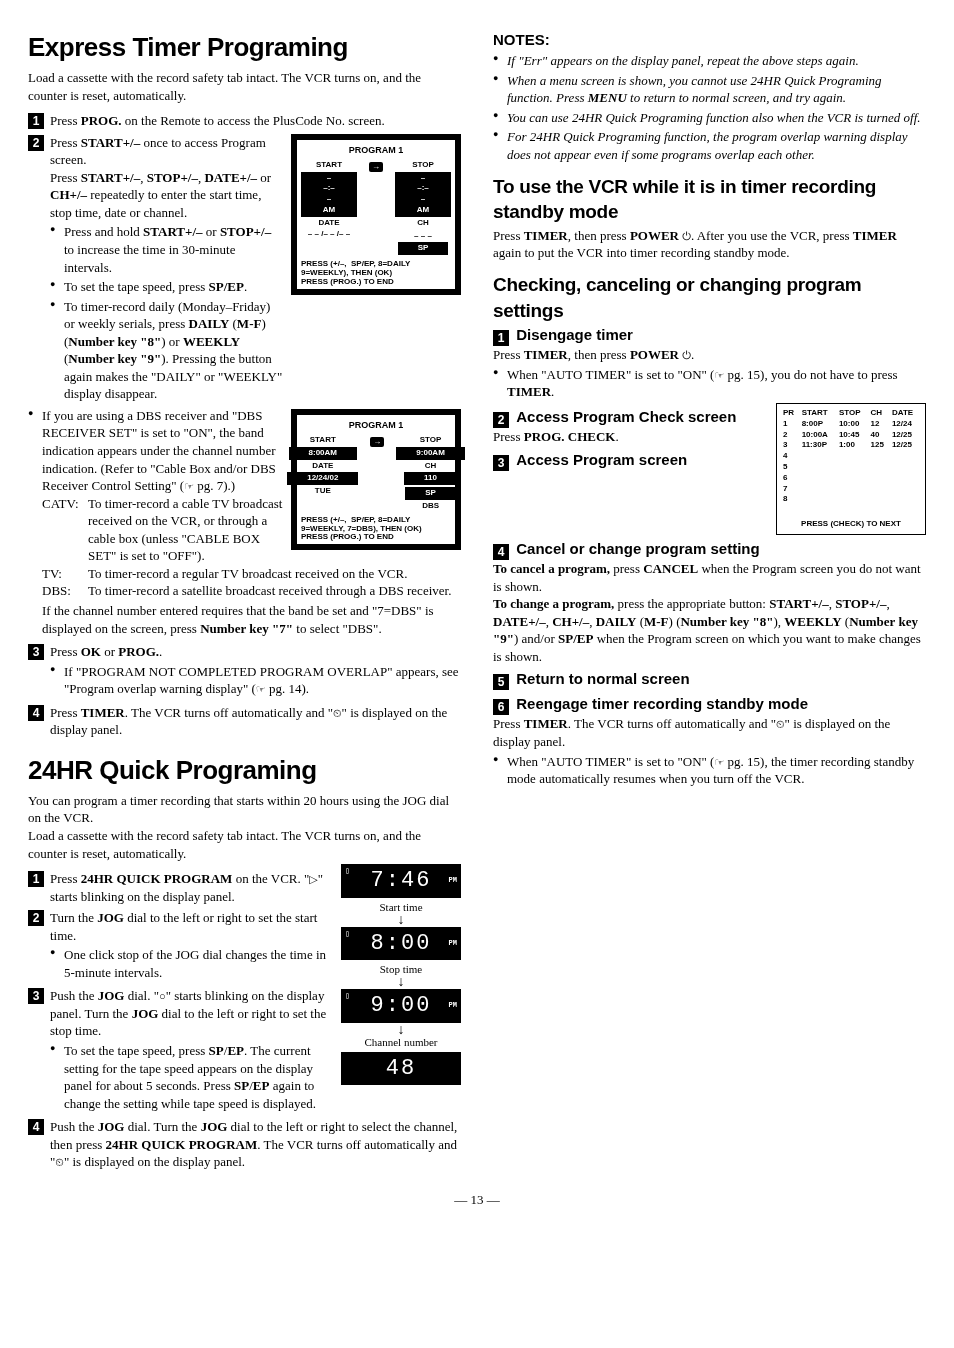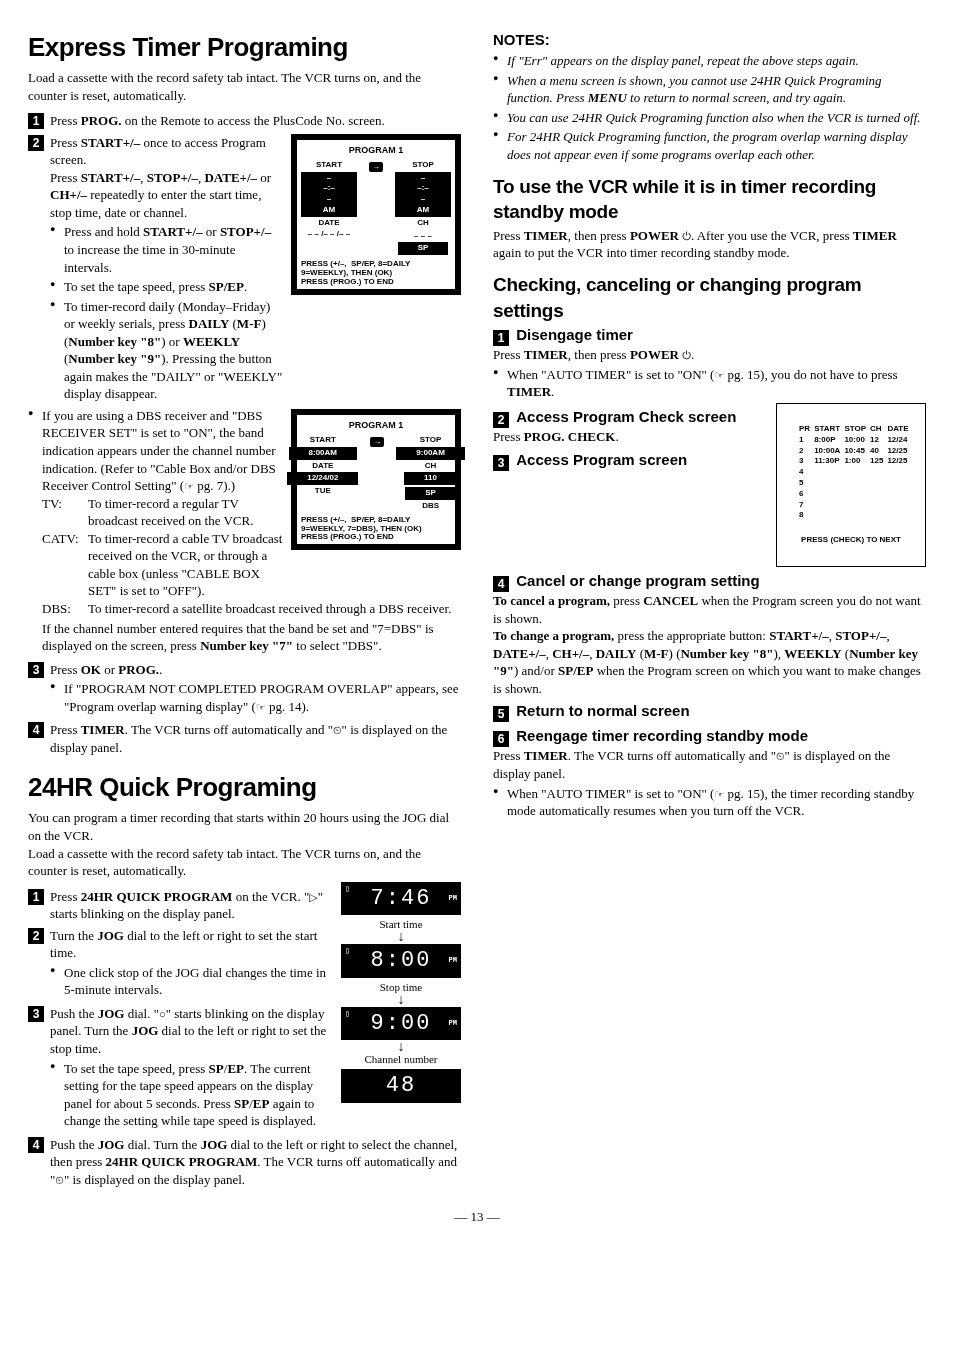--- a/index.html
+++ b/index.html
@@ -204,21 +204,21 @@
   .arrow-down {
     font-size: 14px;
     line-height: 10px;
   }
   .sched-box {
     border: 1px solid #000;
     width: 150px;
     font-family: Arial, sans-serif;
     font-size: 8px;
     font-weight: bold;
-    padding: 20px;
+    padding: 4px;
     float: right;
     margin-left: 8px;
     box-sizing: border-box;
   }
   .sched-box table {
     border-collapse: collapse;
     width: 100%;
     font-size: 8px;
   }
   .sched-box td {
@@ -326,26 +326,26 @@
           <div><span class="osd-val">110</span> <span class="osd-val">SP</span></div>
           <div class="osd-plain">DBS</div>
         </div>
       </div>
       <div class="osd-msg">PRESS (+/–, &nbsp;SP/EP, 8=DAILY<br>9=WEEKLY, 7=DBS), THEN (OK)<br>PRESS (PROG.) TO END</div>
     </div>
 
     <ul class="bullets indent">
       <li>If you are using a DBS receiver and "DBS RECEIVER SET" is set to "ON", the band indication appears under the channel number indication. (Refer to "Cable Box and/or DBS Receiver Control Setting" (<span class="pointer-icon"></span> pg. 7).)
         <div class="tv-line">
+            <div class="tv-label">CATV:</div>
+            <div class="tv-body">To timer-record a cable TV broadcast received on the VCR, or through a cable box (unless "CABLE BOX SET" is set to "OFF").</div>
+          </div>
+        <div class="tv-line">
             <div class="tv-label">TV:</div>
             <div class="tv-body">To timer-record a regular TV broadcast received on the VCR.</div>
-          </div>
-        <div class="tv-line">
-            <div class="tv-label">CATV:</div>
-            <div class="tv-body">To timer-record a cable TV broadcast received on the VCR, or through a cable box (unless "CABLE BOX SET" is set to "OFF").</div>
           </div>
         <div class="tv-line">
             <div class="tv-label">DBS:</div>
             <div class="tv-body">To timer-record a satellite broadcast received through a DBS receiver.</div>
           </div>
         <div style="margin-top:2px">If the channel number entered requires that the band be set and "7=DBS" is displayed on the screen, press <b>Number key "7"</b> to select "DBS".</div>
       </li>
     </ul>
 
     <div class="clr"></div>

